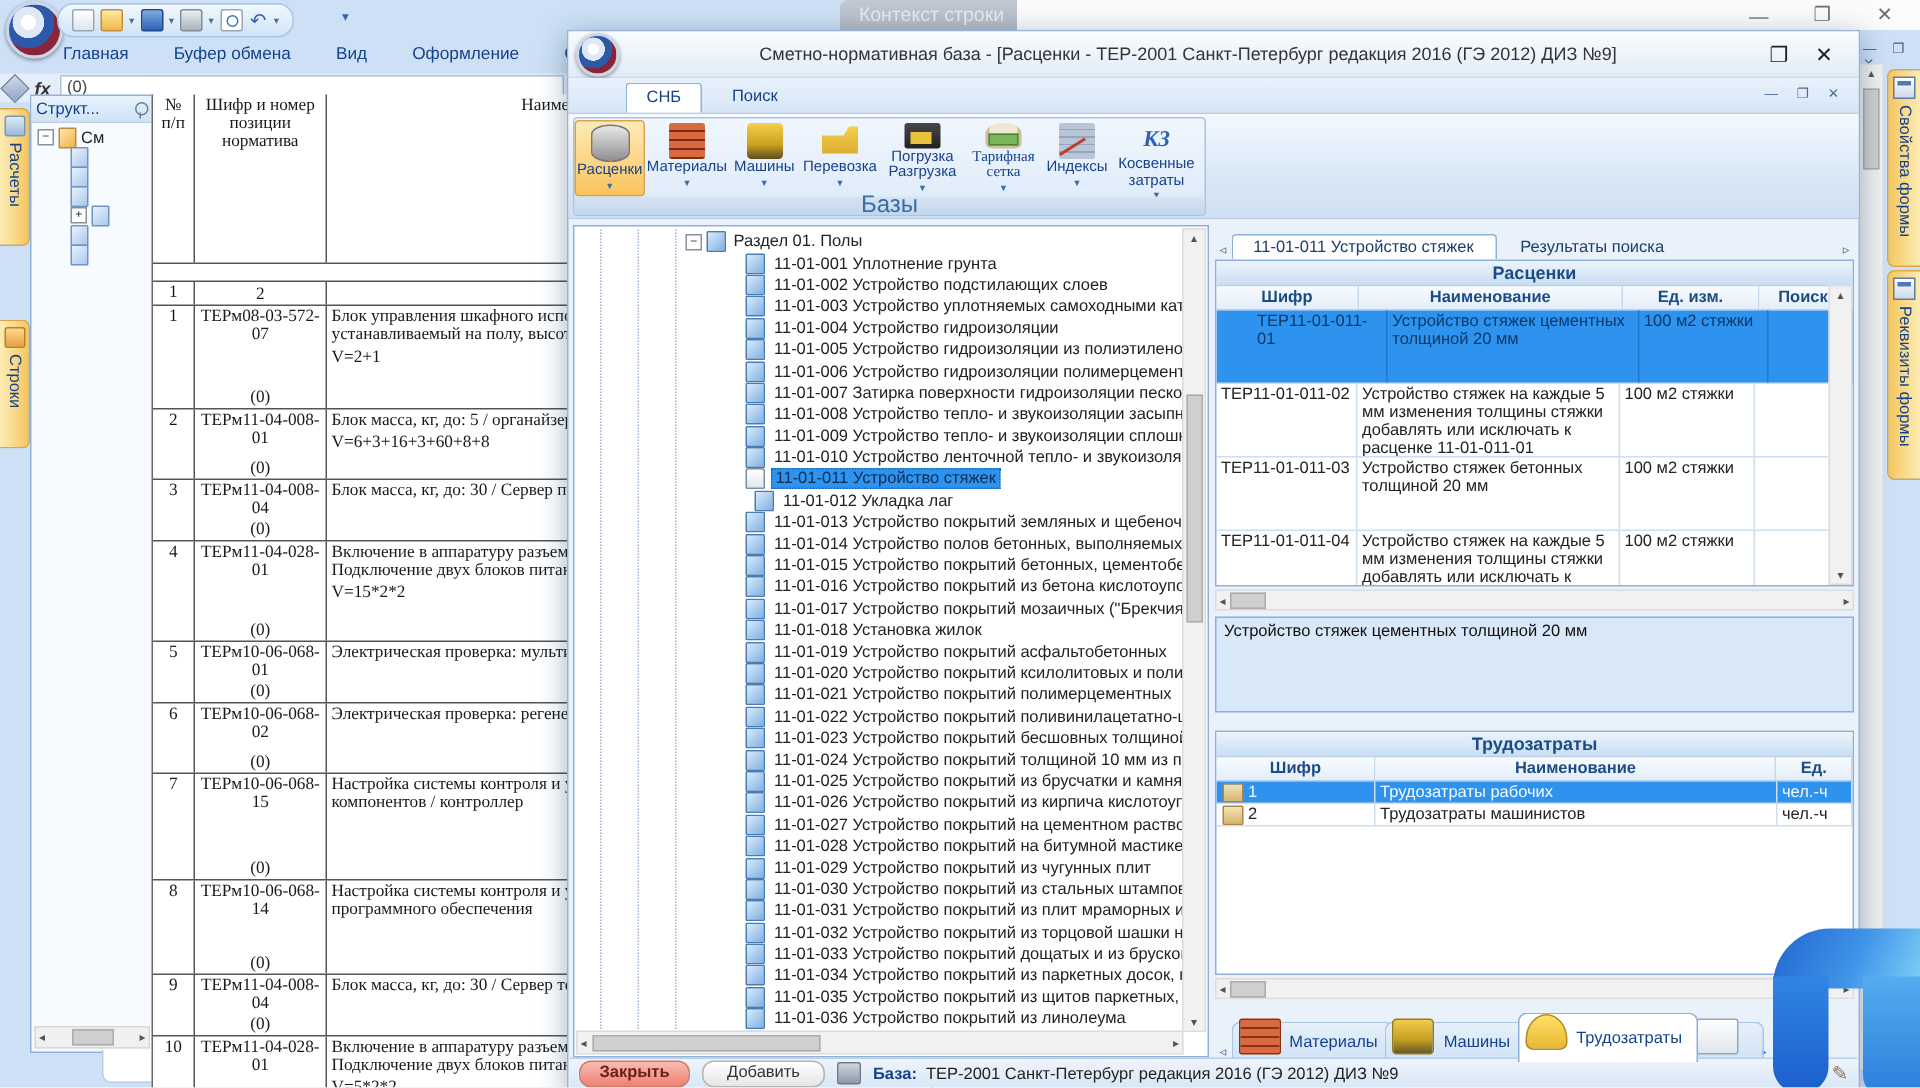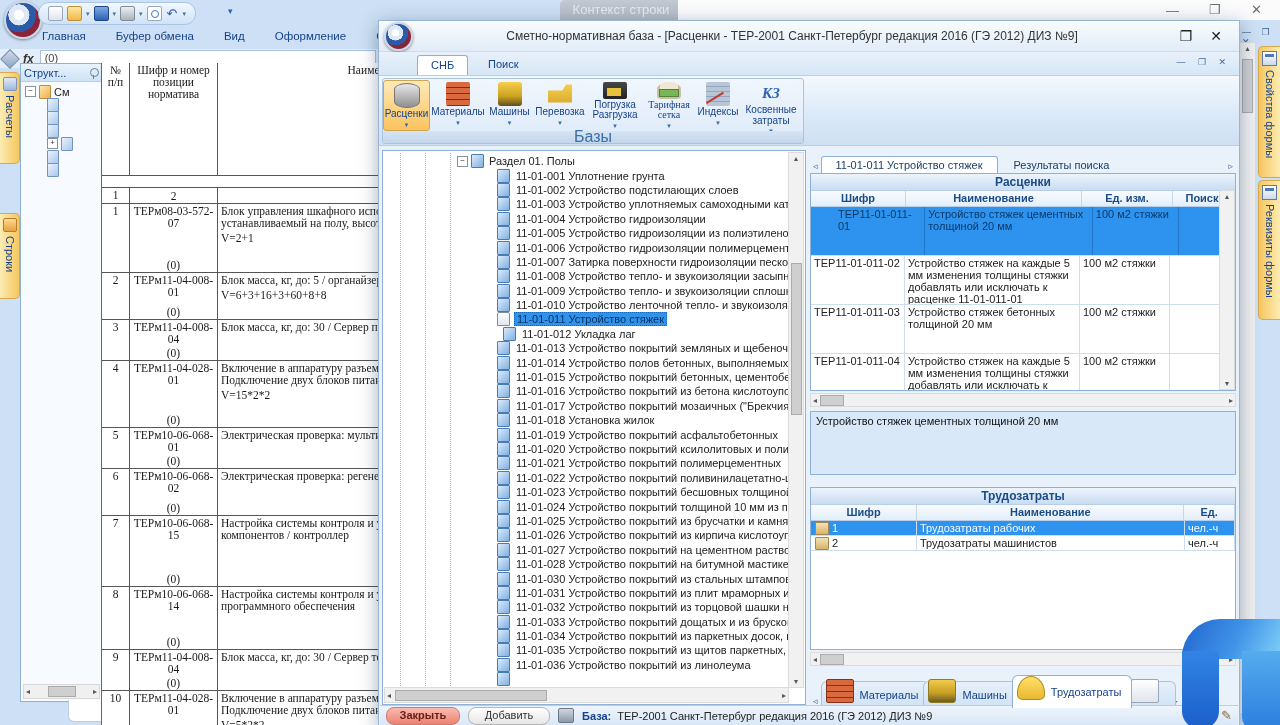--- a/index.html
+++ b/index.html
@@ -577,20 +577,24 @@
             <div class="trow" style="padding-left: 114px;">
               <span class="bookicon"></span>
               <span class="lbl">11-01-027 Устройство покрытий на цементном растворе из плит</span>
             </div>
             <div class="trow" style="padding-left: 114px;">
               <span class="bookicon"></span>
               <span class="lbl">11-01-028 Устройство покрытий на битумной мастике из плиток</span>
             </div>
             <div class="trow" style="padding-left: 114px;">
               <span class="bookicon"></span>
+              <span class="lbl">11-01-029 Устройство покрытий из чугунных плит</span>
+            </div>
+            <div class="trow" style="padding-left: 114px;">
+              <span class="bookicon"></span>
               <span class="lbl">11-01-030 Устройство покрытий из стальных штампованных пер</span>
             </div>
             <div class="trow" style="padding-left: 114px;">
               <span class="bookicon"></span>
               <span class="lbl">11-01-031 Устройство покрытий из плит мраморных и гранитны</span>
             </div>
             <div class="trow" style="padding-left: 114px;">
               <span class="bookicon"></span>
               <span class="lbl">11-01-032 Устройство покрытий из торцовой шашки на прослой</span>
             </div>

